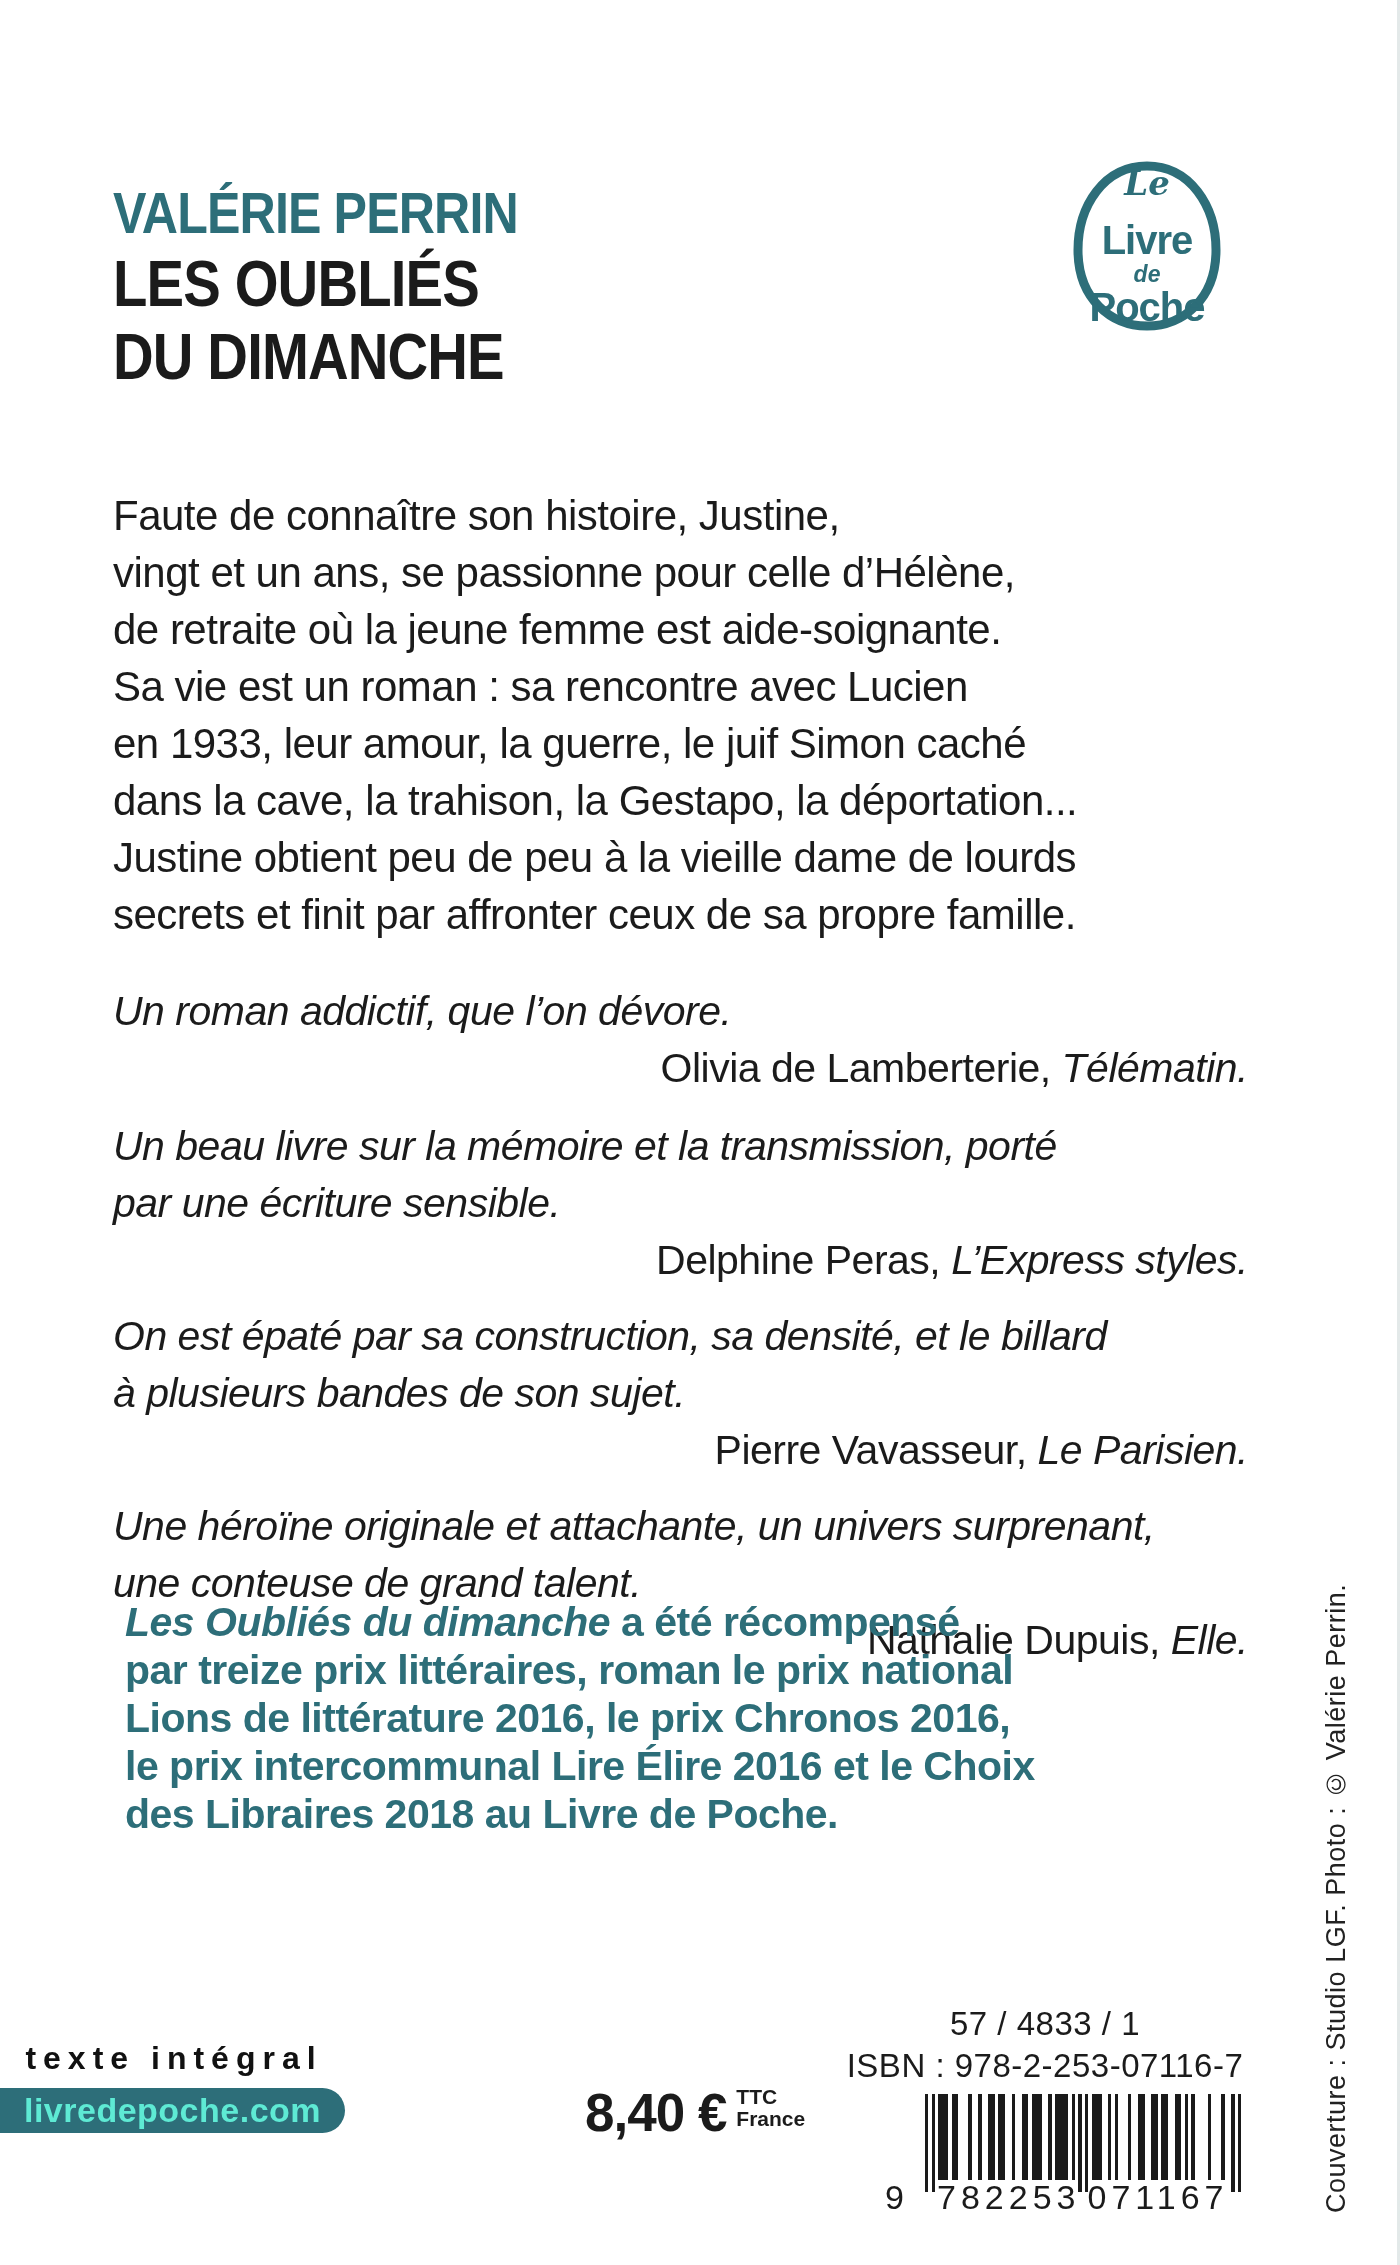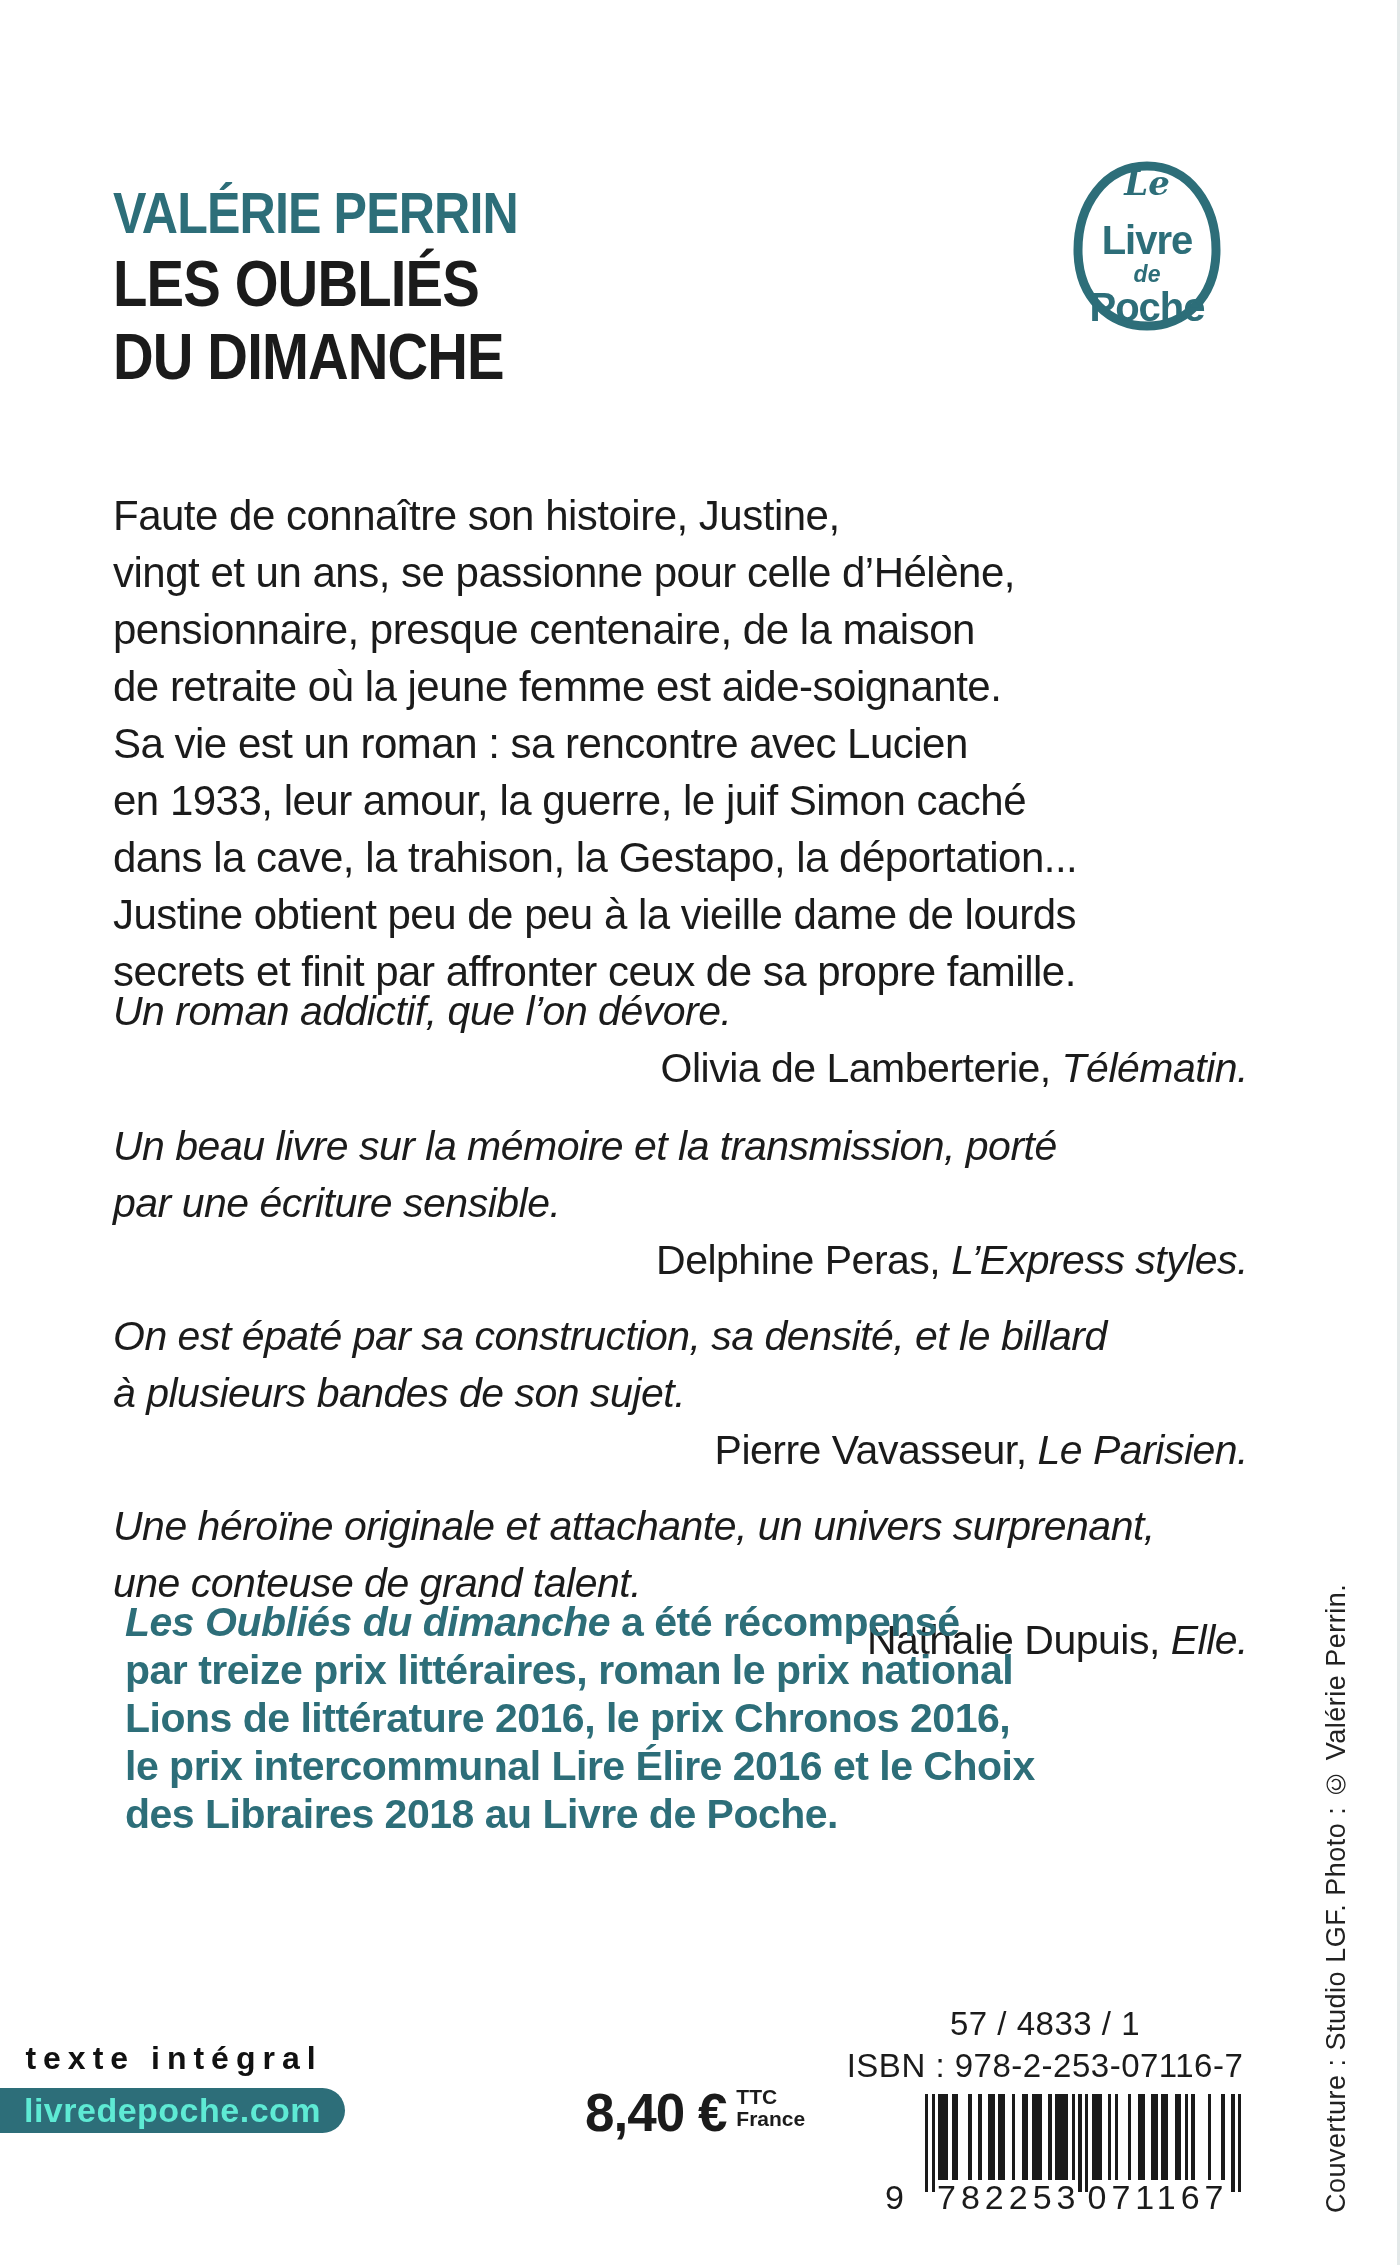--- a/index.html
+++ b/index.html
@@ -106,21 +106,20 @@
     <span class="le">Le</span>
     <span class="livre">Livre</span>
     <span class="de">de</span>
     <span class="poche">Poche</span>
   </div>
 </div>
 
 <div class="synopsis">
   <div>Faute de connaître son histoire, Justine,</div>
   <div>vingt et un ans, se passionne pour celle d’Hélène,</div>
-  <div>pensionnaire, presque centenaire, de la maison</div>
   <div>de retraite où la jeune femme est aide-soignante.</div>
   <div>Sa vie est un roman : sa rencontre avec Lucien</div>
   <div>en 1933, leur amour, la guerre, le juif Simon caché</div>
   <div>dans la cave, la trahison, la Gestapo, la déportation...</div>
   <div>Justine obtient peu de peu à la vieille dame de lourds</div>
   <div>secrets et finit par affronter ceux de sa propre famille.</div>
 </div>
 
 <div class="quote q1">
   <div class="qline">Un roman addictif, que l’on dévore.</div>

